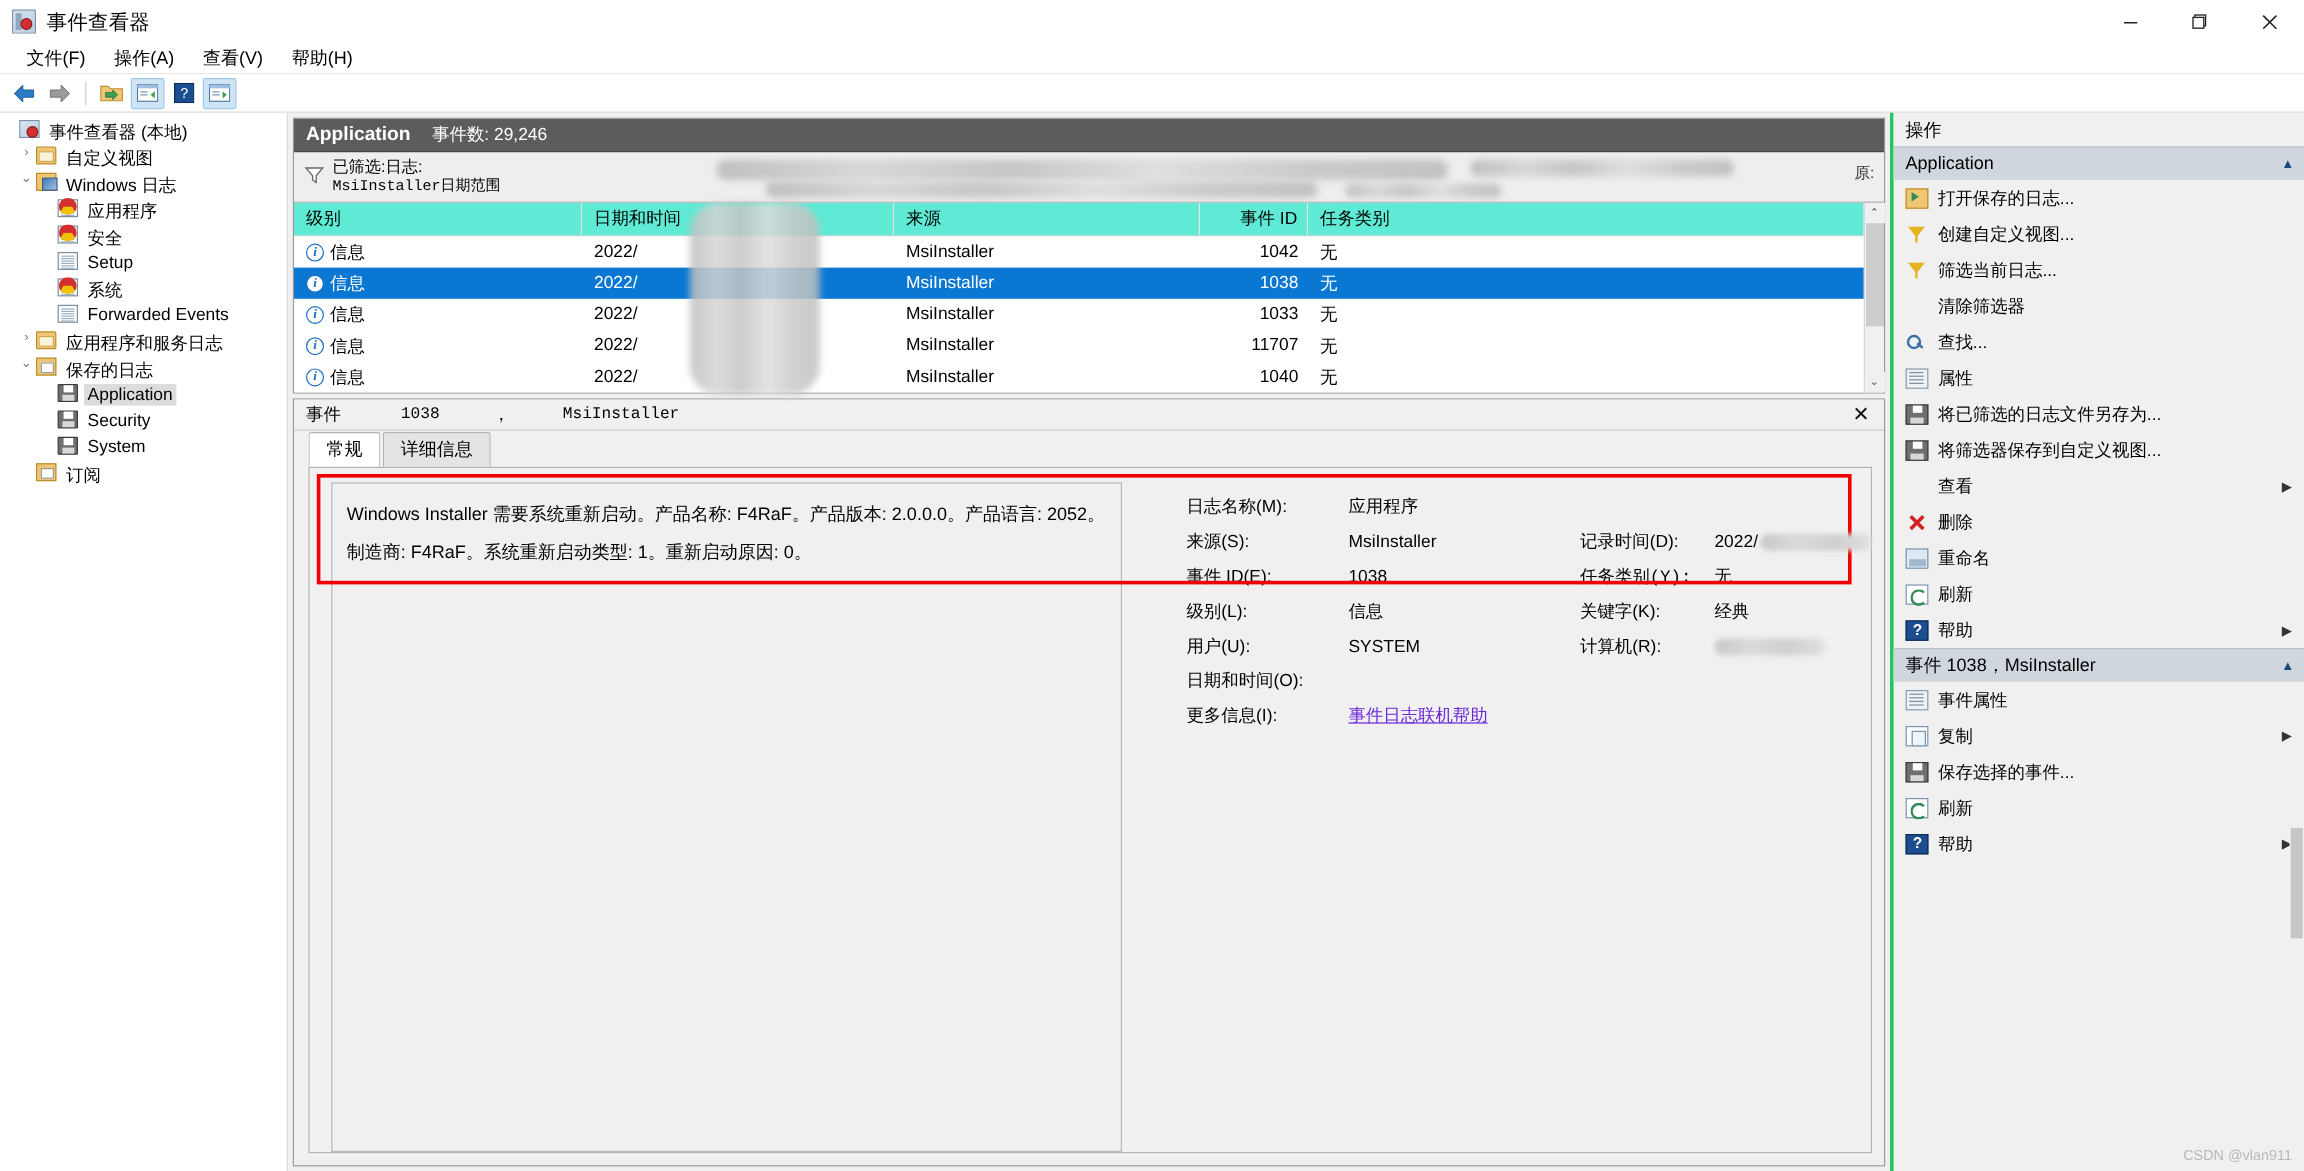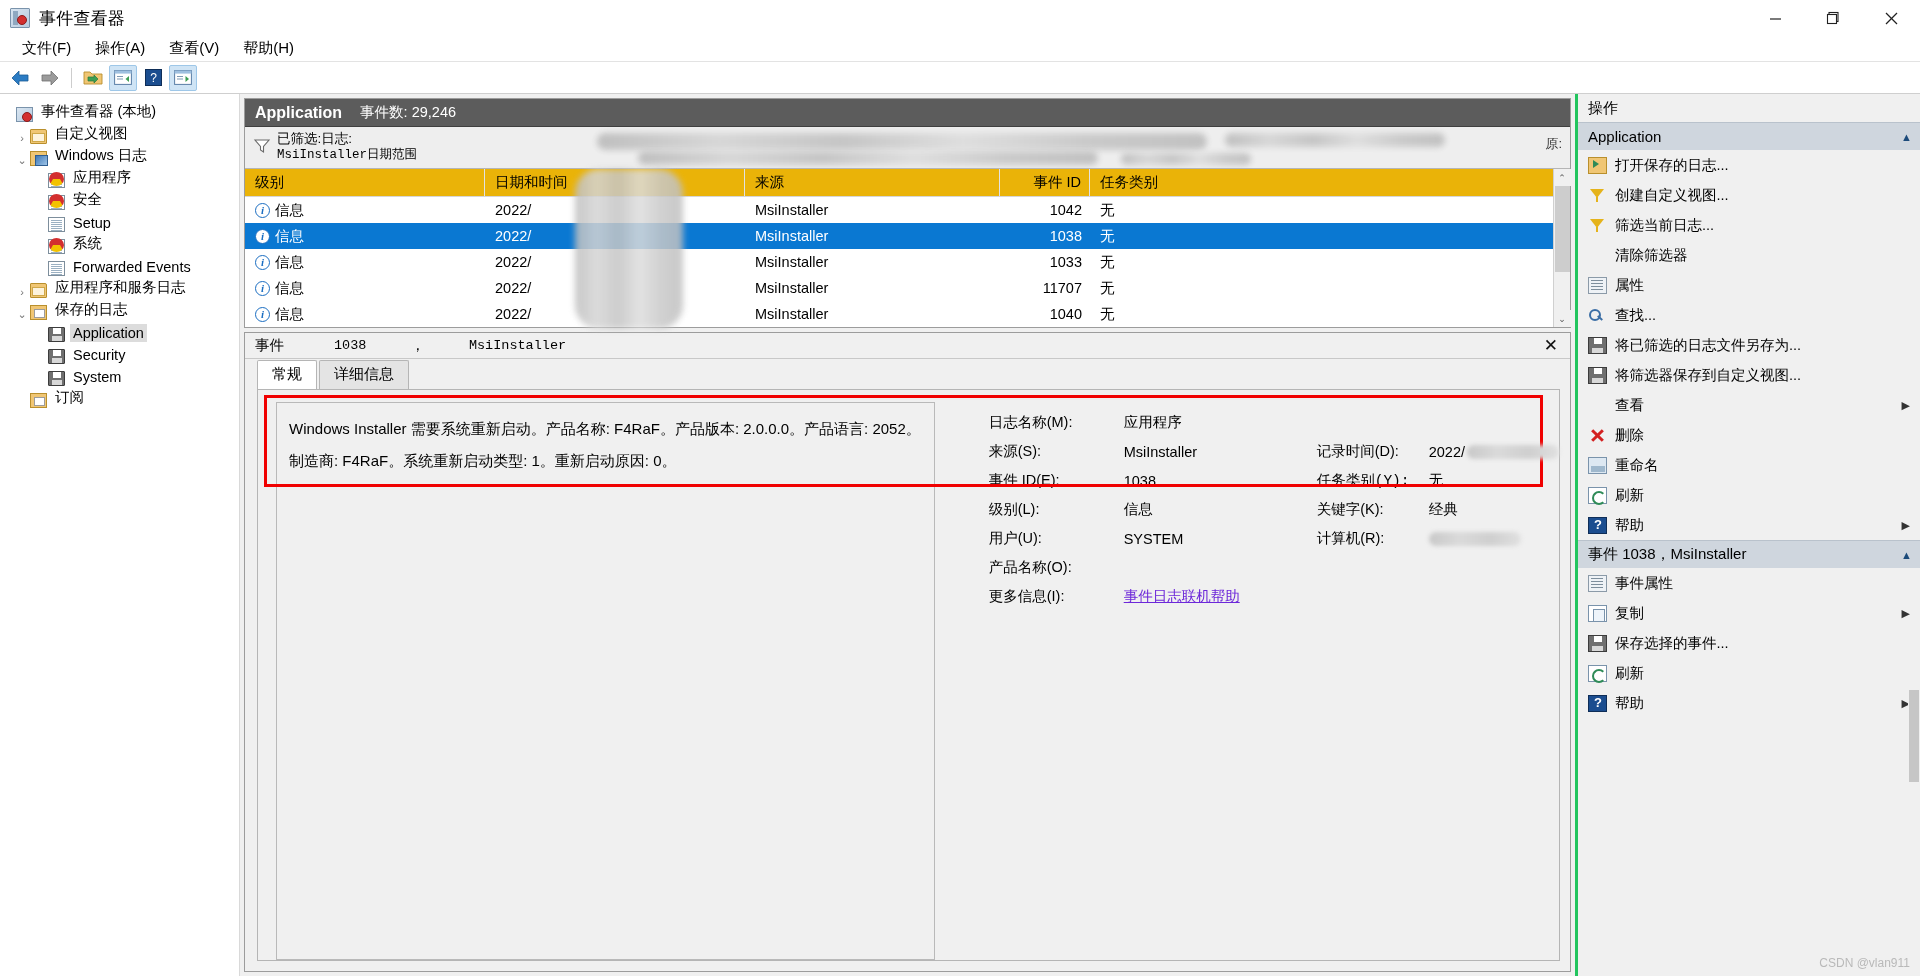--- a/index.html
+++ b/index.html
@@ -93,21 +93,21 @@
   
   .tree-pane {
     width: 240px; min-width: 240px;
     background: #ffffff;
     border-right: 1px solid #d9d9d9;
     padding-top: 6px;
     overflow: hidden;
     position: relative;
   }
   .tnode {
-    display: flex; align-items: flex-end;
+    display: flex; align-items: flex-start;
     height: 22px; font-size: 14.5px; color: #000;
     padding-right: 4px; white-space: nowrap;
   }
   .tnode.sel .tlabel { background: #dcdcdc; }
   .twist {
     width: 16px; min-width:16px; text-align: center;
     font-size: 11px; color: #777; line-height: 1;
   }
   .tlabel { padding: 1px 3px; }
   .ticon { width: 17px; height: 15px; margin-right: 5px; position: relative; flex:none;}
@@ -200,21 +200,21 @@
   .filter-txt .l2 { font-family: "Liberation Mono", monospace; font-size: 12.5px; }
   .blurbar {
     position: absolute; border-radius: 9px;
     background: linear-gradient(90deg,#bdbdbd,#d6d6d6,#c4c4c4,#dedede,#c9c9c9,#bfbfbf);
     filter: blur(3px); opacity: .95;
   }
   .rmark { position:absolute; font-size: 13px; color: #333; }
 
   .grid-head {
     height: 28px; display: flex; align-items: center;
-    background: #eab308; border-bottom: 1px solid #d6d6d6;
+    background: #5eead4; border-bottom: 1px solid #d6d6d6;
     font-size: 14.5px; color: #000;
   }
   .gh { padding-left: 10px; border-right: 1px solid #e2e2e2; height: 100%; display:flex; align-items:center;}
   .gh:last-child { border-right: none; }
   .gh.num { justify-content: flex-end; padding-right: 8px; padding-left: 0; }
 
   .rows { position: relative; background: #fff; }
   .row {
     height: 26px; display: flex; align-items: center;
     font-size: 14.5px; color: #000;
@@ -658,21 +658,21 @@
               </div>
               <div class="frow">
                 <div class="flab">级别(L):</div>
                 <div class="fval">信息</div>
               </div>
               <div class="frow">
                 <div class="flab">用户(U):</div>
                 <div class="fval">SYSTEM</div>
               </div>
               <div class="frow">
-                <div class="flab">产品名称(O):</div>
+                <div class="flab">日期和时间(O):</div>
                 <div class="fval"></div>
               </div>
               <div class="frow">
                 <div class="flab">更多信息(I):</div>
                 <div class="fval link">事件日志联机帮助</div>
               </div>
             </div>
 
             <div class="fcol right" style="margin-left:28px;">
               <div class="frow" style="height:29px;"></div>
@@ -717,26 +717,26 @@
       </div>
       <div class="act-item">
         <span class="aico ai-funnel"></span>
         <span>筛选当前日志...</span>
       </div>
       <div class="act-item">
         <span class="spacer"></span>
         <span>清除筛选器</span>
       </div>
       <div class="act-item">
+        <span class="aico ai-find"></span>
+        <span>查找...</span>
+      </div>
+      <div class="act-item">
         <span class="aico ai-prop"></span>
         <span>属性</span>
-      </div>
-      <div class="act-item">
-        <span class="aico ai-find"></span>
-        <span>查找...</span>
       </div>
       <div class="act-item">
         <span class="aico ai-save"></span>
         <span>将已筛选的日志文件另存为...</span>
       </div>
       <div class="act-item">
         <span class="aico ai-save"></span>
         <span>将筛选器保存到自定义视图...</span>
       </div>
       <div class="act-item">

